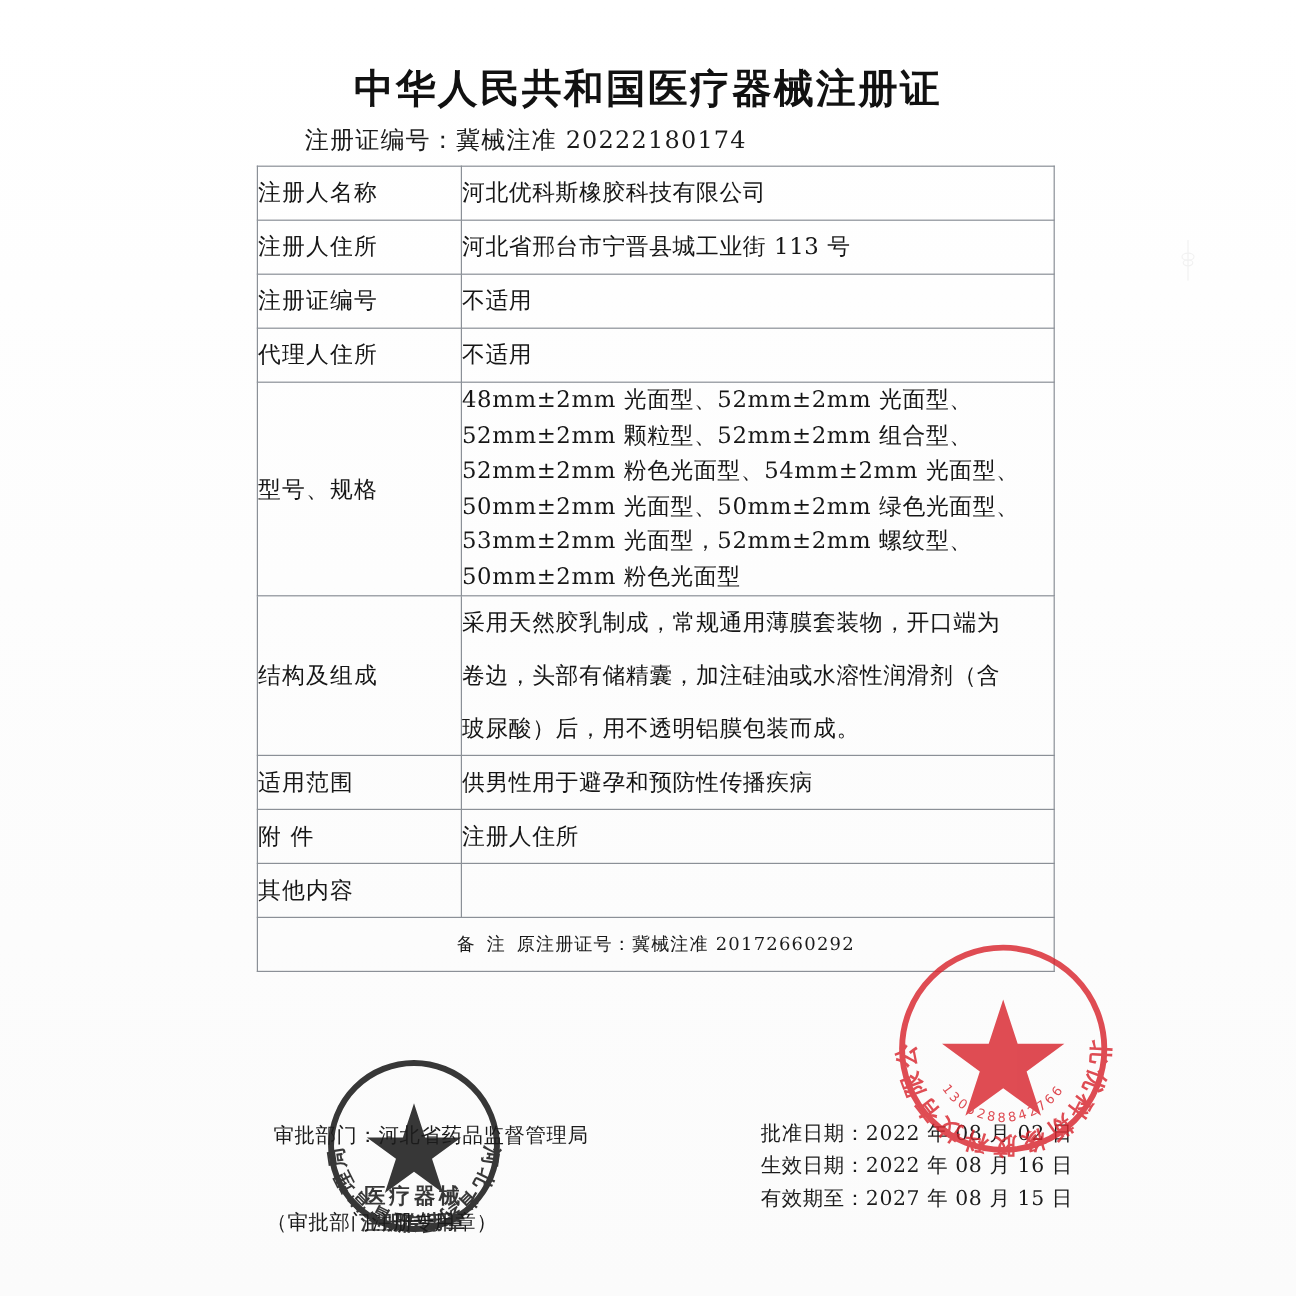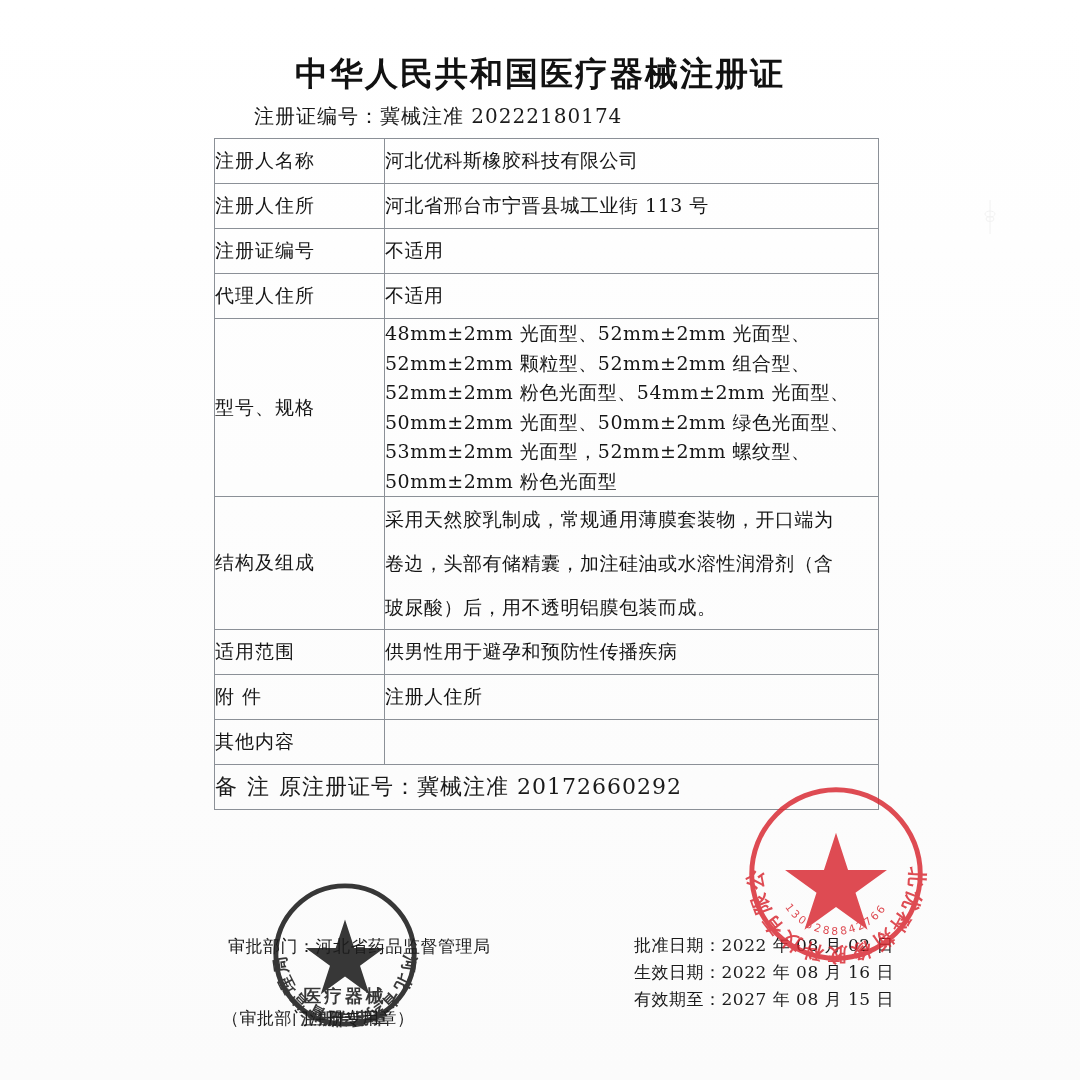--- a/index.html
+++ b/index.html
@@ -78,22 +78,22 @@
     font-size: 19px;
     letter-spacing: 0.5px;
     color: #161616;
     padding: 6px 0 6px 11px;
   }
   tr.simple-row td { height: 44px; }
   .multi-line { line-height: 29.5px; }
   .multi-line div { white-space: nowrap; }
 
   td.full-span {
-    text-align: left;
-    font-size: 22px;
+    text-align: center;
+    font-size: 15px;
     padding: 6px 0 6px 34px;
     height: 44px;
     letter-spacing: 1px;
   }
   .remark-label { letter-spacing: 10px; }
 
   
   .spaced-2 { letter-spacing: 13px; padding-left: 13px; }
 
   

